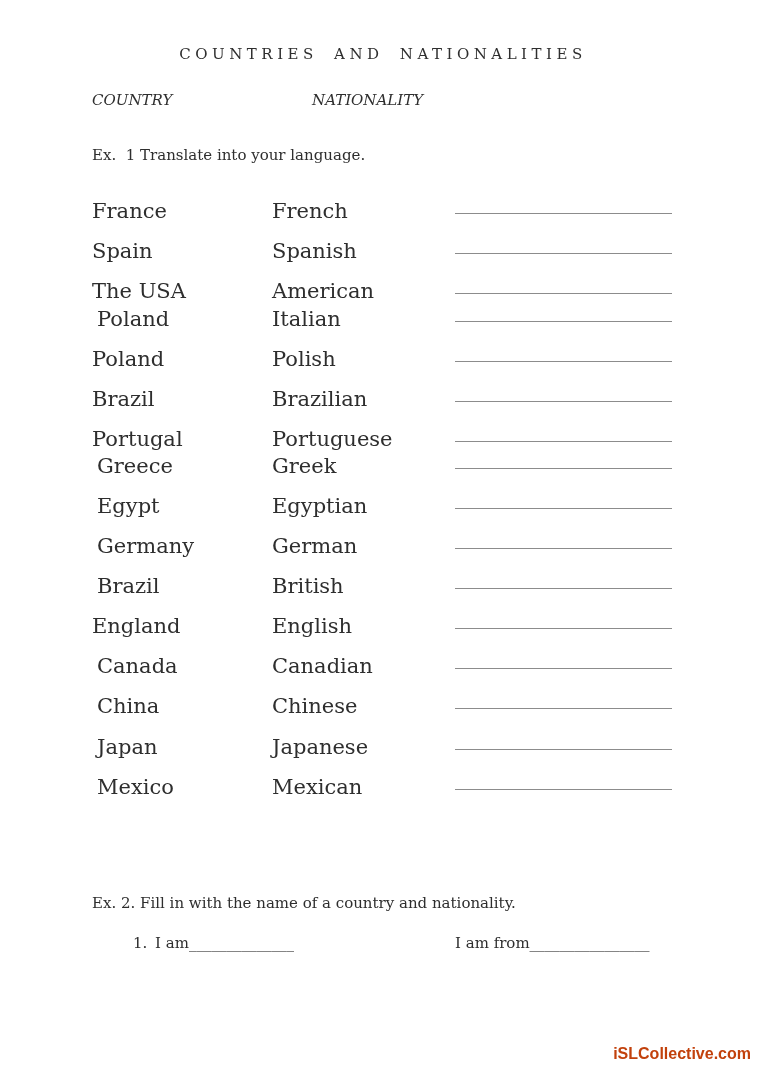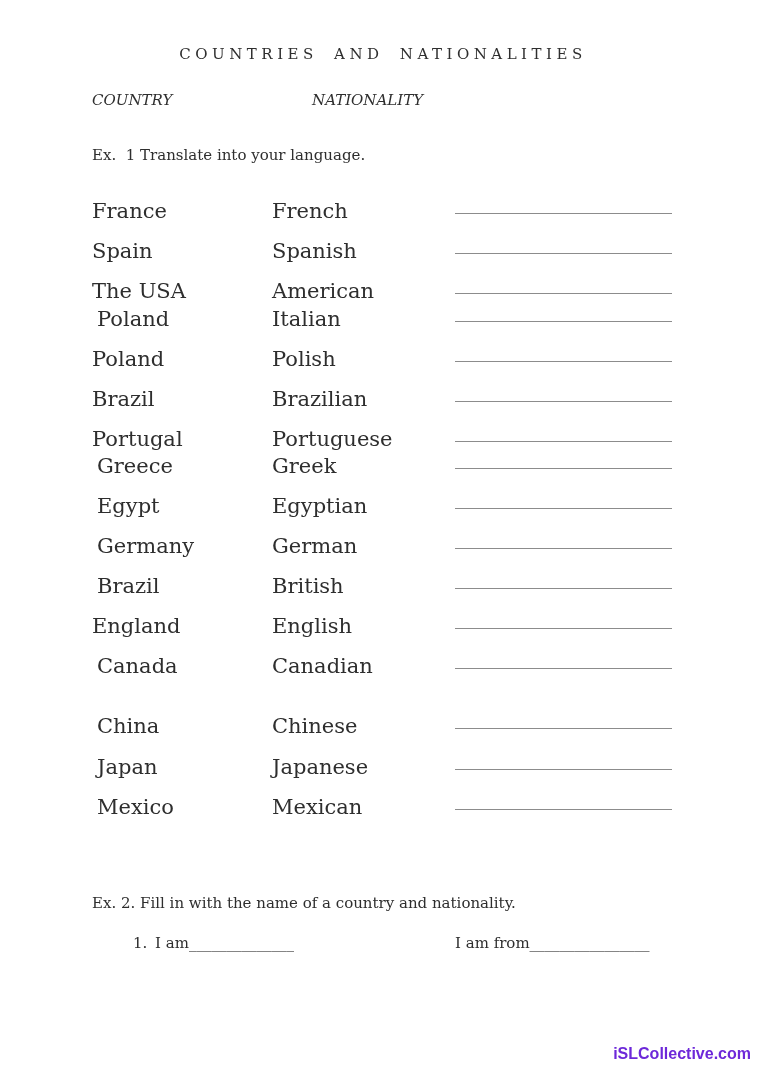--- a/index.html
+++ b/index.html
@@ -42,21 +42,21 @@
   }
   .rows {
     position: absolute;
     top: 199px;
     left: 92px;
     width: 582px;
   }
   .row { position: relative; height: 40px; font-size: 21px; }
   .row.h28 { height: 28px; }
   .row.h27 { height: 27px; }
-  .row.h41 { height: 41px; margin-top: 20px; }
+  .row.h41 { height: 41px; }
   .row .c { position: absolute; left: 0; top: 0; white-space: pre; }
   .row.ind .c { left: 5px; }
   .row .n { position: absolute; left: 180px; top: 0; white-space: pre; }
   .row .blank {
     position: absolute;
     left: 363px;
     top: 14px;
     width: 217px;
     height: 0;
     border-bottom: 1.5px solid #8c8c8c;
@@ -79,21 +79,21 @@
   .ex2-item .num { position: absolute; left: 133px; white-space: pre; }
   .ex2-item .left-group { position: absolute; left: 155px; white-space: pre; }
   .ex2-item .right-group { position: absolute; left: 455px; white-space: pre; }
   .watermark {
     position: absolute;
     top: 1045px;
     right: 15px;
     font-family: "Liberation Sans", sans-serif;
     font-size: 16px;
     font-weight: 600;
-    color: #6d28d9;
+    color: #c2410c;
   }
 </style>
 </head>
 <body>
 
 <div class="page">
 
   <div class="title">COUNTRIES AND NATIONALITIES</div>
 
   <div class="col-headers">

